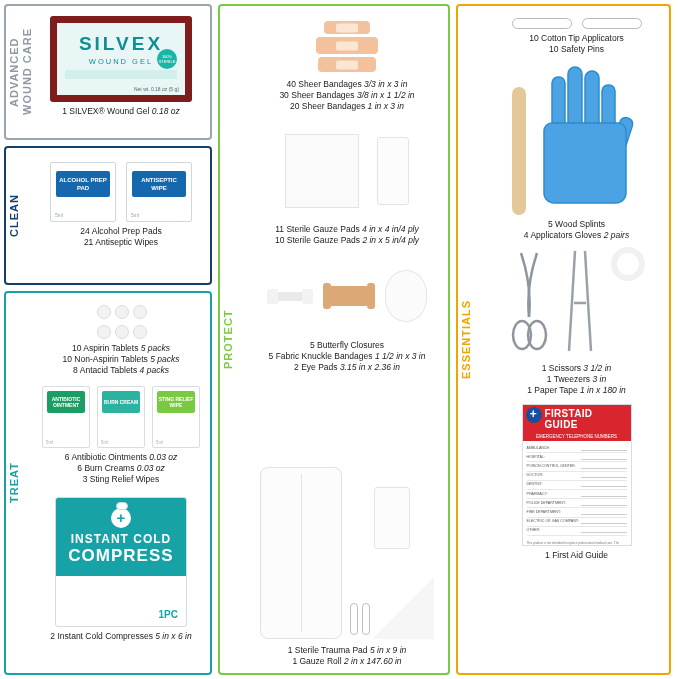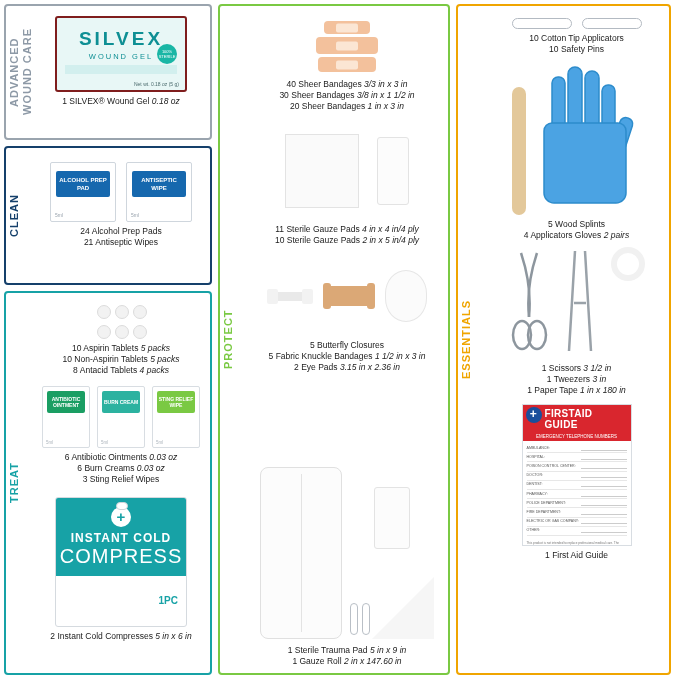--- a/index.html
+++ b/index.html
@@ -92,21 +92,21 @@
   .p-protect { height: 100%; }
   .p-essentials { height: 100%; }
 
   .spacer { flex: 1; }
 
   
   .silvex-box {
     width: 128px;
     height: 72px;
     background: #e8f7f6;
-    border: 2px solid #7f1d1d;
+    border: 7px solid #7f1d1d;
     border-radius: 3px;
     position: relative;
     margin-top: 6px;
     overflow: hidden;
   }
   .silvex-box .brand {
     font-size: 19px;
     font-weight: bold;
     letter-spacing: 3px;
     color: #0e8f94;
@@ -253,35 +253,35 @@
   .cold-pack .hole {
     width: 10px; height: 6px;
     border: 1px solid #cdd3d8;
     border-radius: 4px;
     position: absolute;
     top: 4px; left: 60px;
     background: #fff;
     z-index: 2;
   }
   .cold-pack .t1 { font-size: 12px; font-weight: bold; letter-spacing: 1px; }
-  .cold-pack .t2 { font-size: 20px; font-weight: normal; letter-spacing: 1px; }
+  .cold-pack .t2 { font-size: 17px; font-weight: bold; letter-spacing: 1px; }
   .cold-pack .cross {
     width: 20px; height: 20px;
     border-radius: 50%;
     background: #fff;
     color: #17a2a6;
     font-size: 15px;
     line-height: 19px;
     text-align: center;
     margin-bottom: 4px;
     font-weight: bold;
   }
   .cold-pack .pc {
     position: absolute;
-    right: 8px; bottom: 20px;
+    right: 8px; bottom: 6px;
     font-size: 10px;
     color: #17a2a6;
     font-weight: bold;
   }
 
   
   .bandage {
     width: 58px;
     height: 15px;
     background: #f3c19c;

